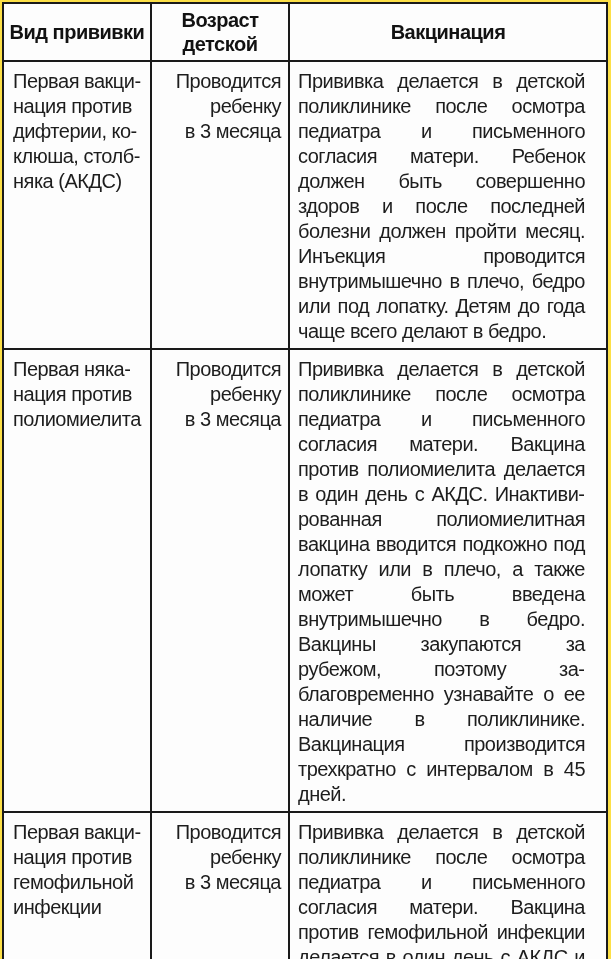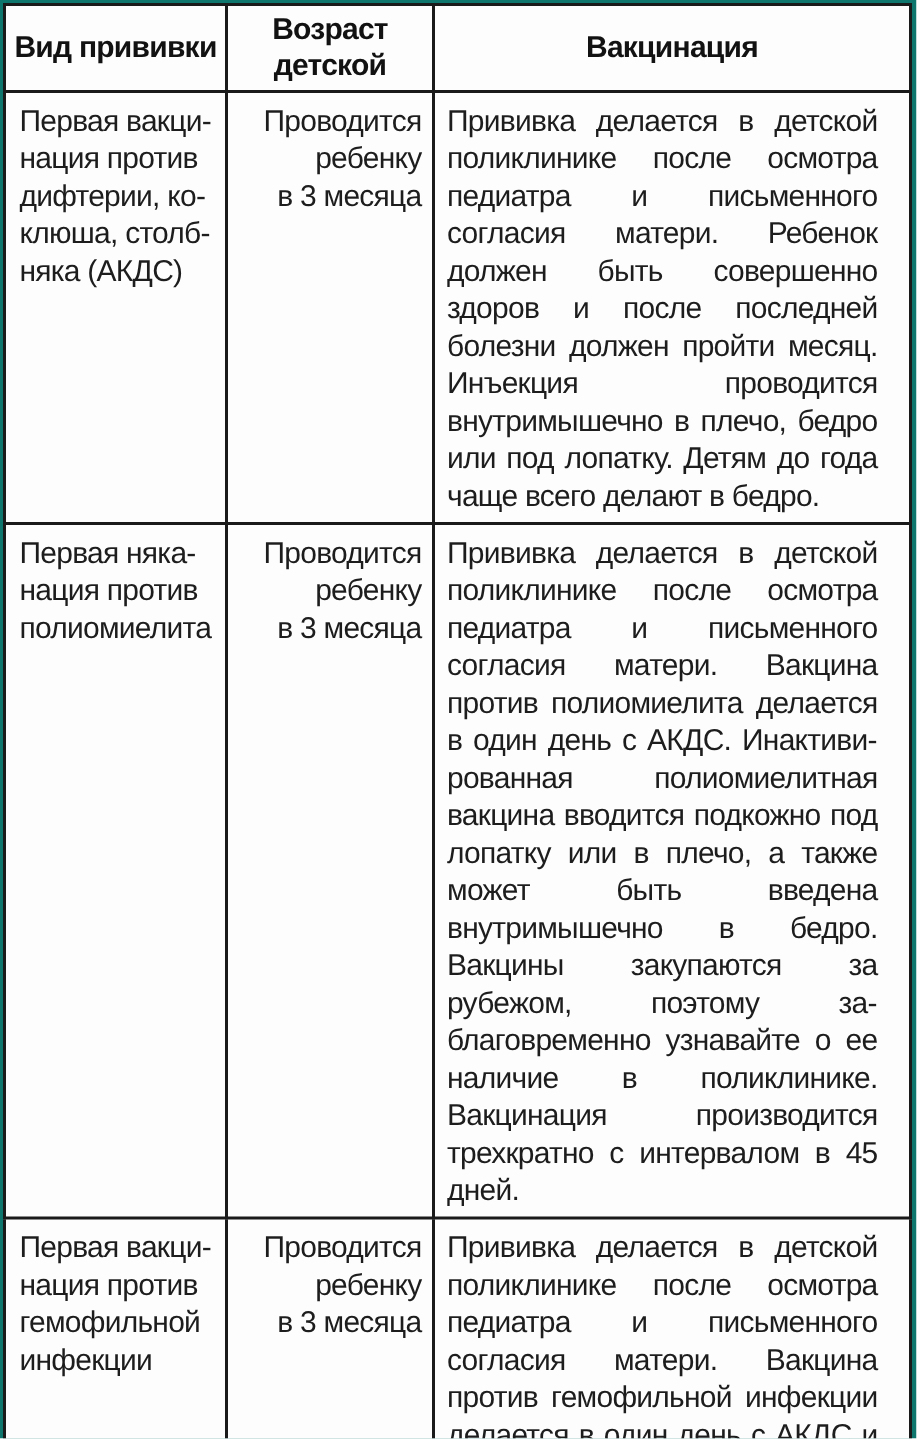--- a/index.html
+++ b/index.html
@@ -4,21 +4,21 @@
 <style>
   html, body {
     margin: 0;
     padding: 0;
     background: #ffffff;
   }
   .page {
     position: relative;
     width: 611px;
     height: 959px;
-    background: #0f766e;
+    background: #fde047;
     overflow: hidden;
     font-family: "Liberation Sans", sans-serif;
   }
   table.vaccine-table {
     position: absolute;
     left: 2px;
     top: 2px;
     width: 604px;
     border-collapse: collapse;
     table-layout: fixed;

